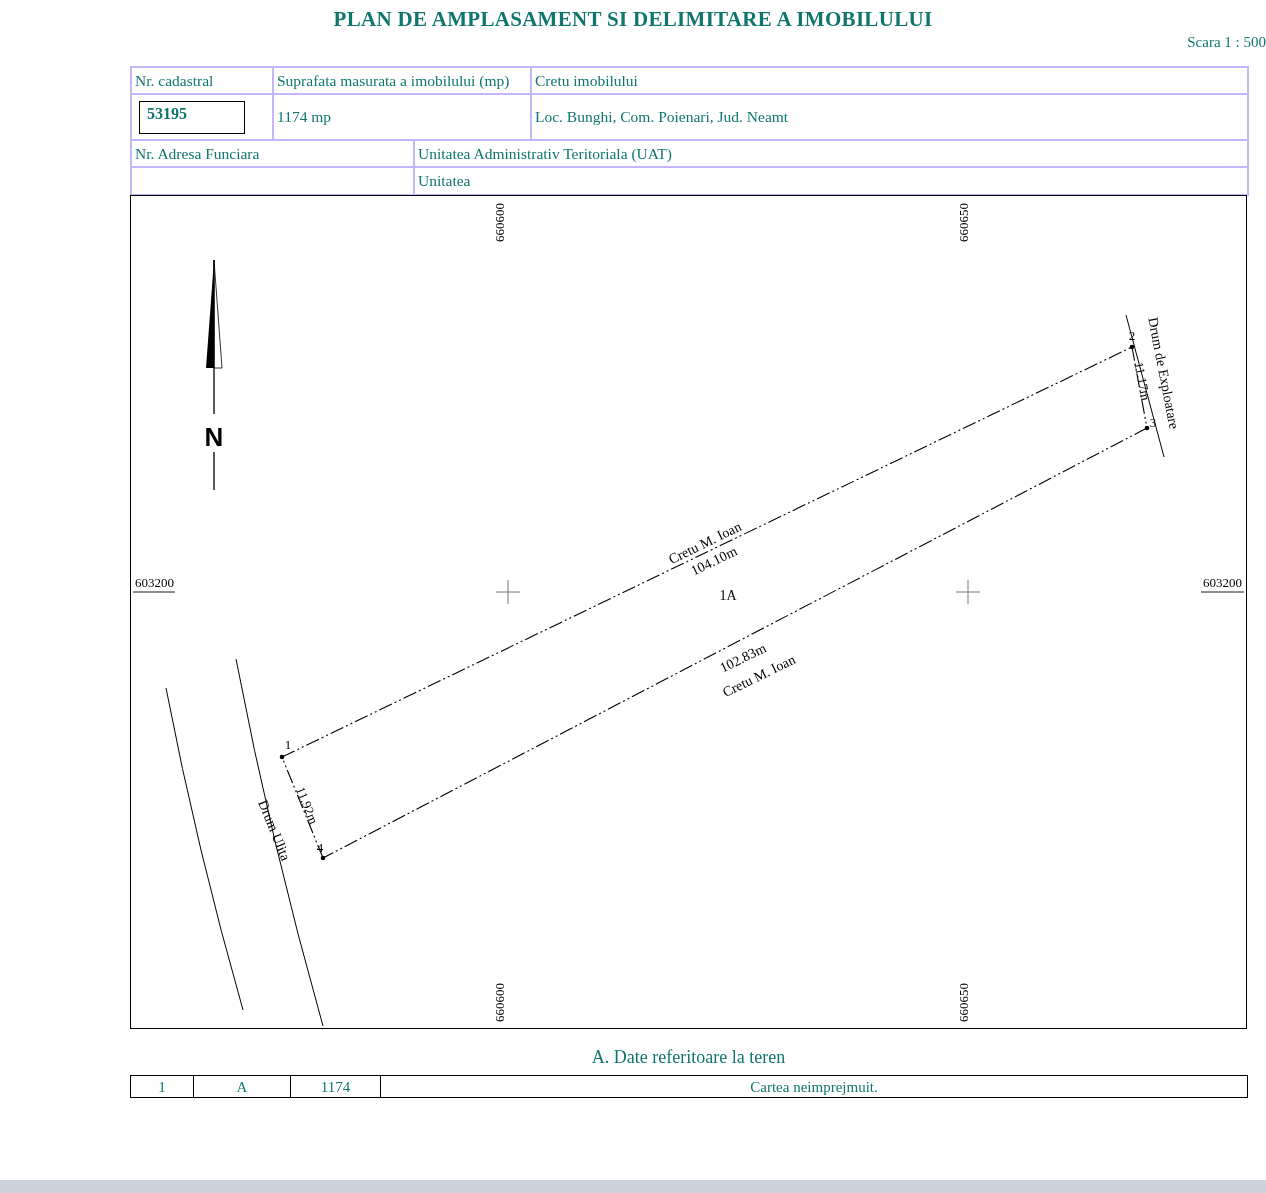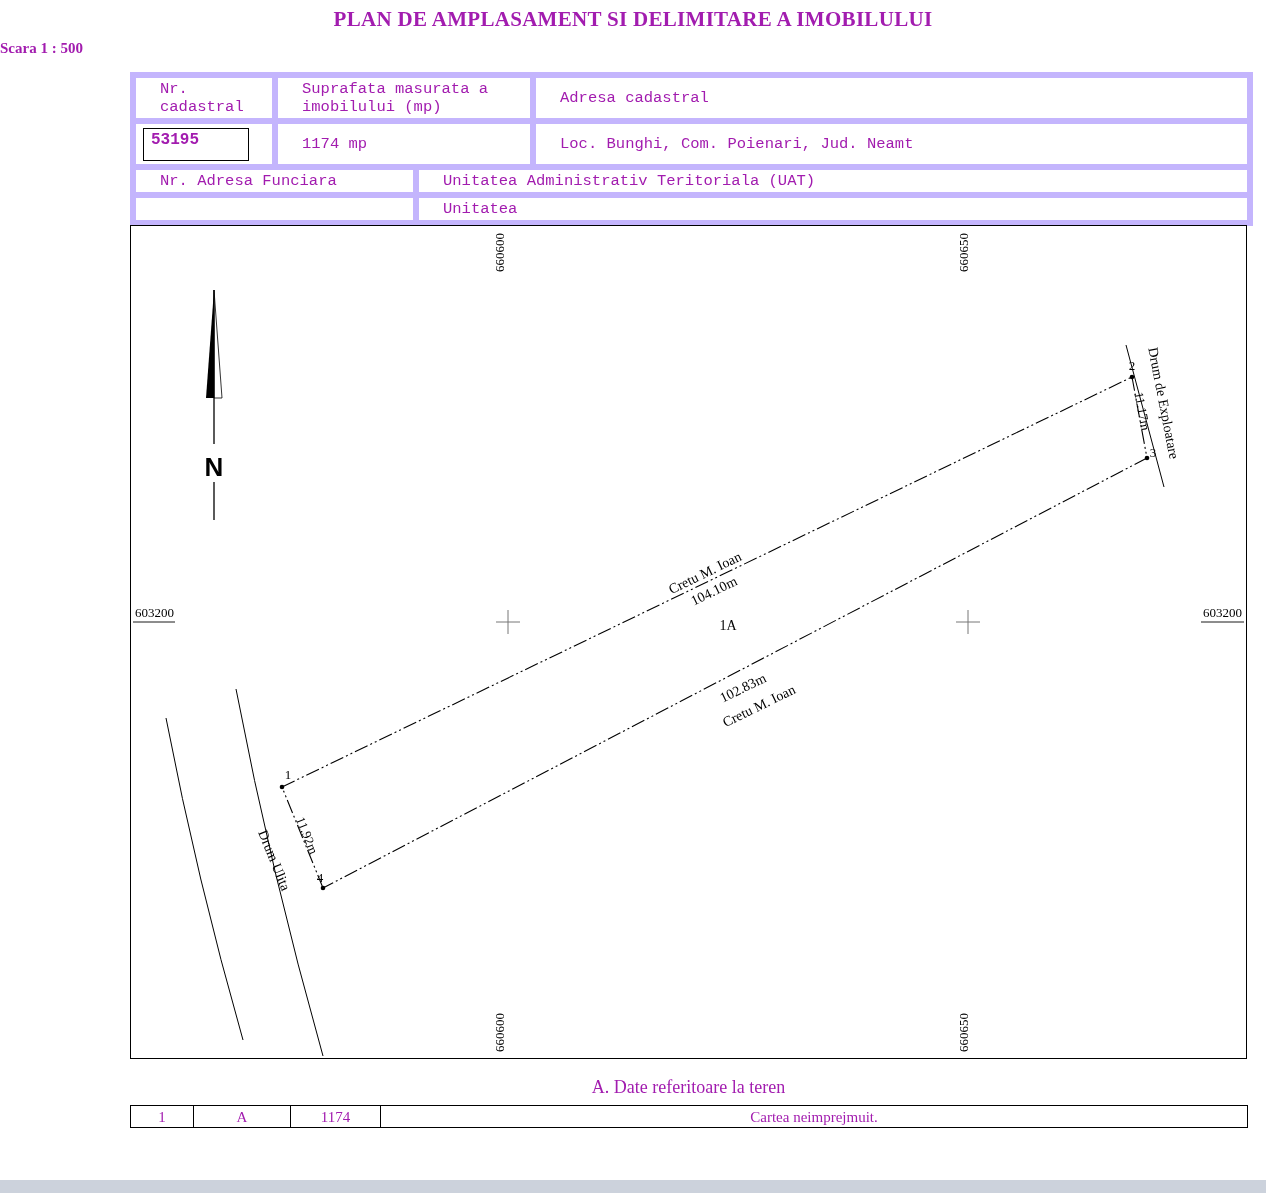--- a/index.html
+++ b/index.html
@@ -1,27 +1,27 @@
 <!DOCTYPE html>
 <html><head>
 <meta charset="utf-8">
 <style>
   * { box-sizing: border-box; }
   body { margin:0; background:#fff; }
   .page {
     width:1266px; height:1193px; position:relative; overflow:hidden;
-    background:#fff; color:#a21caf;
+    background:#fff; color:#0f766e;
     font-family:"Liberation Serif", serif;
   }
   .doc-title { text-align:center; font-weight:bold; font-size:21px; padding-top:7px; letter-spacing:.3px; line-height:24px; }
-  .doc-subtitle { text-align:left; font-weight:bold; font-size:15px; margin-top:9px; }
+  .doc-subtitle { text-align:right; font-weight:normal; font-size:15px; margin-top:3px; }
   .content { margin-left:130px; width:1117px; }
 
   table.ht { border-collapse:collapse; width:1117px; margin-top:15px; table-layout:fixed; }
-  table.ht td { border:6px solid #c4b5fd; font-size:15.5px; padding:2px 24px; vertical-align:middle;font-family:Liberation Mono, monospace; }
+  table.ht td { border:2px solid #c4b5fd; font-size:15.5px; padding:2px 3px; vertical-align:middle; }
   .numbox { display:inline-block; border:1px solid #000; width:106px; height:33px; line-height:23px; padding-left:7px; font-weight:bold; margin-left:7px; font-size:16px; }
 
   .plan-box { width:1117px; height:834px; border:1px solid #000; margin-top:-1px; position:relative; background:#fff; }
 
   svg text { font-family:"Liberation Serif", serif; fill:#000; }
   .grid { font-size:13px; }
   .pt   { font-size:13px; text-anchor:middle; }
   .lbl  { font-size:14px; text-anchor:middle; }
   .sm   { font-size:13px; }
   .north { font-size:26px; font-weight:bold; font-family:"Liberation Sans", sans-serif; }
@@ -51,21 +51,21 @@
       <colgroup>
         <col style="width:142px">
           <col style="width:141px">
           <col style="width:117px">
           <col style="width:717px">
       </colgroup>
       <tbody>
           <tr style="height:27px">
         <td>Nr. cadastral</td>
         <td colspan="2">Suprafata masurata a imobilului (mp)</td>
-        <td>Adresa cadastral</td>
+        <td>Cretu imobilului</td>
       </tr>
       <tr style="height:46px">
         <td style="padding-left:0">
           <span class="numbox">53195</span>
         </td>
         <td colspan="2">1174 mp</td>
         <td>Loc. Bunghi, Com. Poienari, Jud. Neamt</td>
       </tr>
       <tr style="height:27px">
         <td colspan="2">Nr. Adresa Funciara</td>

